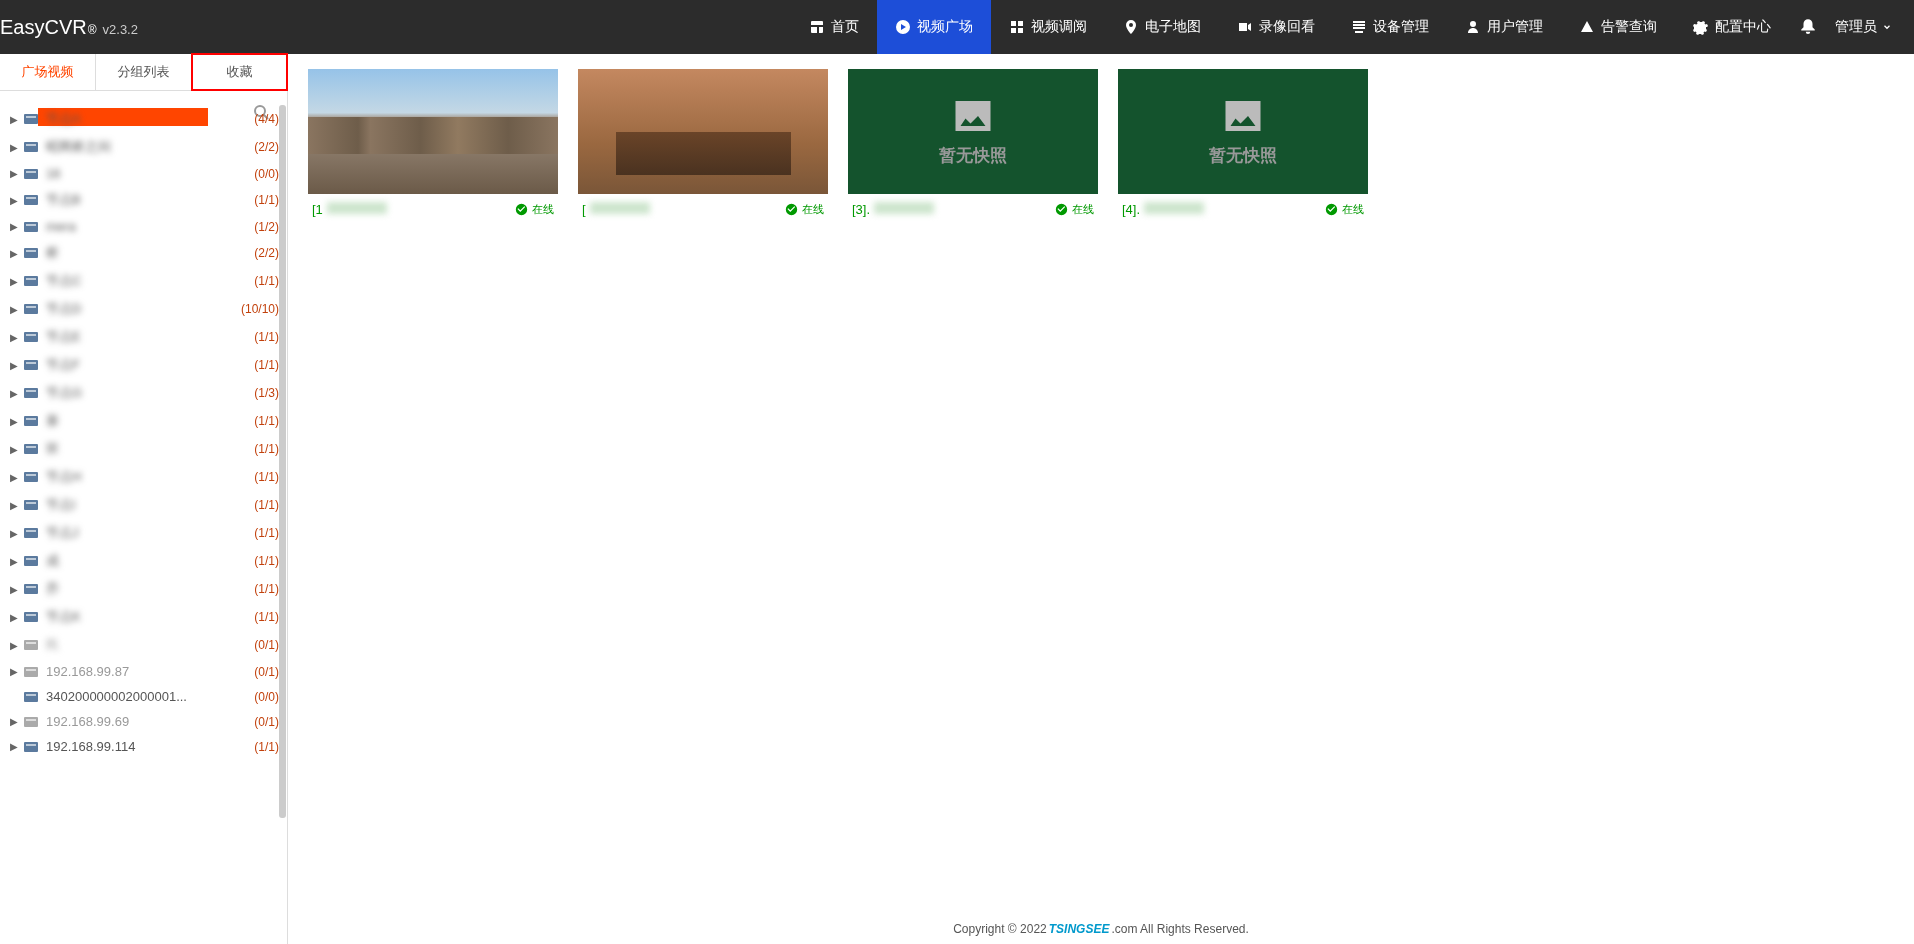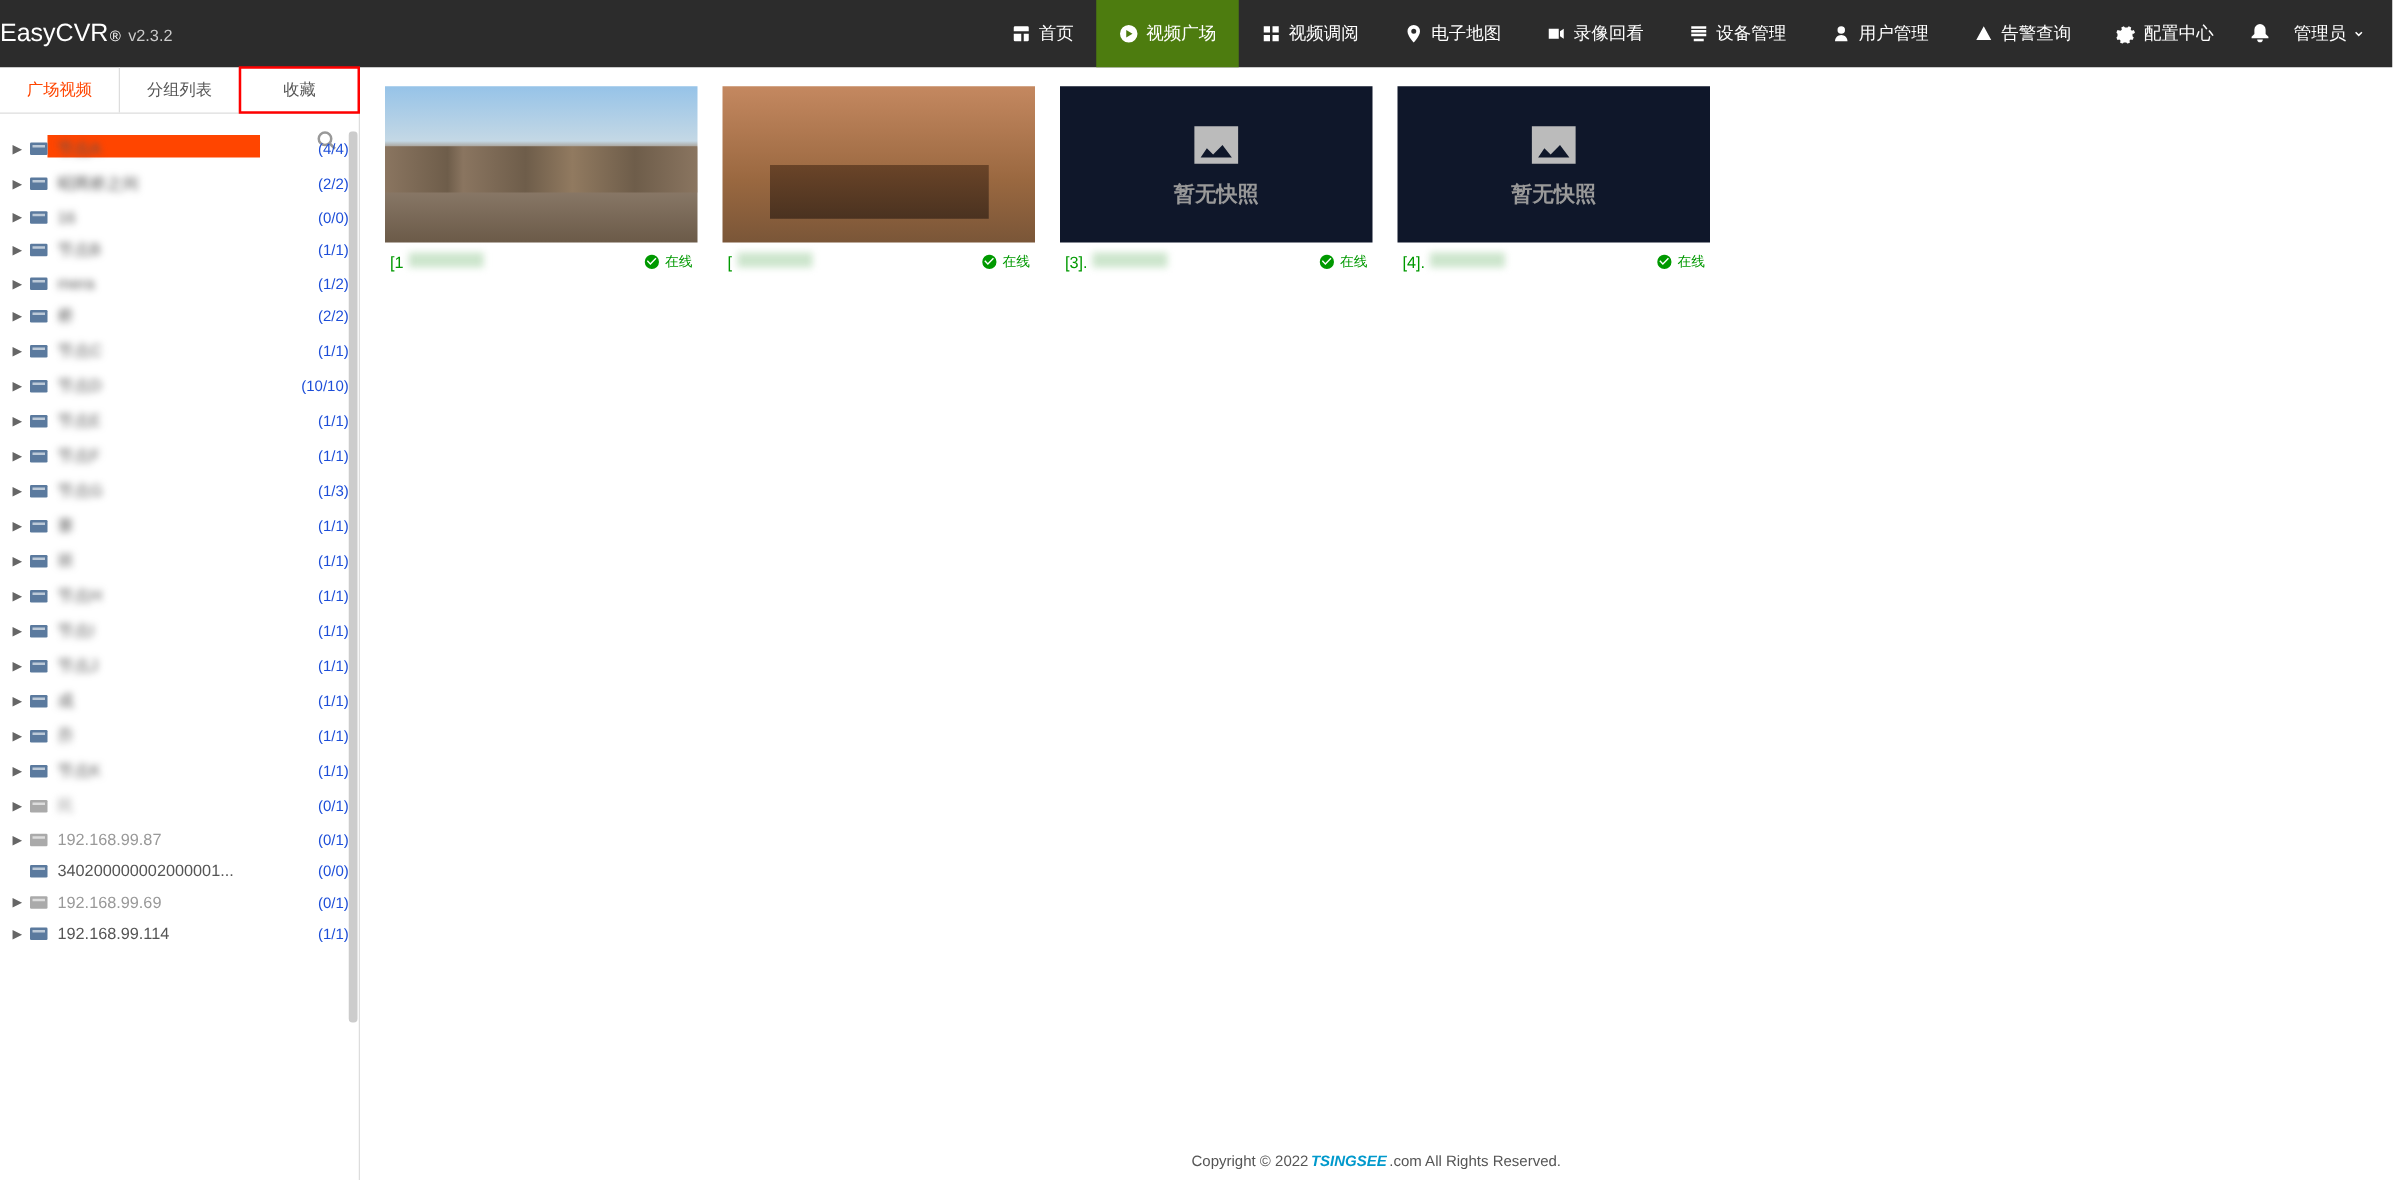--- a/index.html
+++ b/index.html
@@ -5,21 +5,21 @@
     * { margin: 0; padding: 0; box-sizing: border-box; }
     body { font-family: "Microsoft YaHei", sans-serif; font-size: 13px; color: #333; background: #fff; }
     
     
     .header { background: #2c2c2c; height: 54px; display: flex; align-items: center; }
     .logo { color: #fff; font-size: 20px; font-weight: 400; display: flex; align-items: baseline; }
     .logo-reg { font-size: 12px; vertical-align: super; margin-left: 1px; margin-right: 6px; }
     .logo-ver { font-size: 13px; color: #ccc; }
     .nav { margin-left: auto; display: flex; height: 54px; }
     .nav-item { display: flex; align-items: center; padding: 0 18px; color: #fff; font-size: 14px; cursor: pointer; gap: 6px; font-family: Liberation Mono, monospace; }
-    .nav-item.active { background: #4d7c0f; }
+    .nav-item.active { background: #1d4ed8; }
     .nav-item svg { width: 16px; height: 16px; fill: #fff; }
     .nav-right { display: flex; align-items: center; margin-left: 10px; margin-right: 22px; gap: 18px; }
     .bell { color: #fff; cursor: pointer; }
     .admin { color: #fff; font-size: 14px; display: flex; align-items: center; gap: 5px; cursor: pointer; }
     
     
     .sidebar { position: absolute; top: 54px; left: 0; bottom: 0; width: 288px; border-right: 1px solid #ddd; display: flex; flex-direction: column; }
     .tabs { display: flex; border-bottom: 1px solid #ddd; }
     .tab { flex: 1; text-align: center; padding: 9px 0; cursor: pointer; border-right: 1px solid #ddd; color: #555; font-size: 13px; }
     .tab:last-child { border-right: none; }
@@ -32,33 +32,33 @@
     .tree-item { display: flex; align-items: center; padding: 5px 8px 5px 10px; cursor: pointer; font-size: 13px; color: #555; }
     .tree-item.selected { position: relative; }
     .tree-item.selected .sel-bar { position: absolute; left: 38px; top: 3px; height: 18px; width: 170px; background: #ff4500; z-index: -1; }
     .tree-item.offline { color: #999; }
     .tree-item .chev { width: 10px; font-size: 10px; color: #666; margin-right: 4px; }
     .tree-item .dicon { width: 14px; height: 10px; background: #5b7a9e; margin-right: 8px; position: relative; border-radius: 1px; }
     .tree-item .dicon::before { content:''; position:absolute; left:2px; top:2px; width:10px; height:2px; background:#fff; opacity:0.6;}
     .tree-item.offline .dicon { background: #aaa; }
     .tree-item .label { flex: 1; white-space: nowrap; overflow: hidden; text-overflow: ellipsis; filter: blur(3px); }
     .tree-item .label.noblur { filter: none; }
-    .tree-item .count { color: #1d4ed8; font-size: 12px; margin-left: 6px; }
+    .tree-item .count { color: #c2410c; font-size: 12px; margin-left: 6px; }
     .tree-scroll { position: absolute; right: 1px; top: 0; width: 7px; height: 100%; }
     .tree-thumb { position: absolute; right: 0; width: 7px; background: #ccc; border-radius: 3px; }
     
     
     .main { position: absolute; top: 54px; left: 288px; right: 0; bottom: 30px; padding: 15px 0 15px 20px; overflow: auto; }
     .main-search { display: flex; justify-content: center; margin-bottom: 20px; margin-right: 20px; }
     .main-search input { width: 710px; height: 36px; padding: 0 12px; border: 1px solid #ddd; font-size: 14px; }
     .main-search button { width: 56px; height: 36px; background: #ff4500; border: none; cursor: pointer; display:flex; align-items:center; justify-content:center;}
     .main-search button svg { width: 18px; height: 18px; fill: #fff; }
     .grid { display: flex; gap: 20px; }
     .card { width: 250px; }
-    .thumb { width: 250px; height: 125px; background: #0f172a; position: relative; display:flex; flex-direction:column; align-items:center; justify-content:center; overflow:hidden;}
+    .thumb { width: 250px; height: 125px; background: #14532d; position: relative; display:flex; flex-direction:column; align-items:center; justify-content:center; overflow:hidden;}
     .thumb.outdoor { background: linear-gradient(to bottom, #96c3e8 0%, #c4d8e5 35%, #a09080 40%, #6b5a48 100%);}
     .thumb.outdoor::after{content:'';position:absolute;left:0;right:0;top:38%;height:30%;background:linear-gradient(to right,#8a7560 0%,#6e5d4a 20%,#8a7560 25%,#6e5d4a 45%,#917a60 60%,#6e5d4a 80%,#8a7560 100%);}
     .thumb.indoor { background: linear-gradient(to bottom, #c48860 0%, #9a6840 60%, #7a5638 100%);}
     .thumb.indoor::after{content:'';position:absolute;left:15%;right:15%;bottom:15%;height:35%;background:linear-gradient(to bottom,#6a4428,#4a3220);}
     .nosnap svg { width: 52px; height: 40px; fill: #bbb; }
     .nosnap-text { color: #999; font-size: 17px; font-weight: bold; margin-top: 8px; }
     .card-bottom { display: flex; align-items: center; padding: 8px 4px; }
     .card-label { color: #090; font-size: 13px; }
     .card-label .blur { filter: blur(3px); margin-left: 4px; display:inline-block; width:60px; height:12px; background:#cce5cc;}
     .card-status { margin-left: auto; color: #090; font-size: 11px; display: flex; align-items: center; gap: 4px; text-align: right; }

